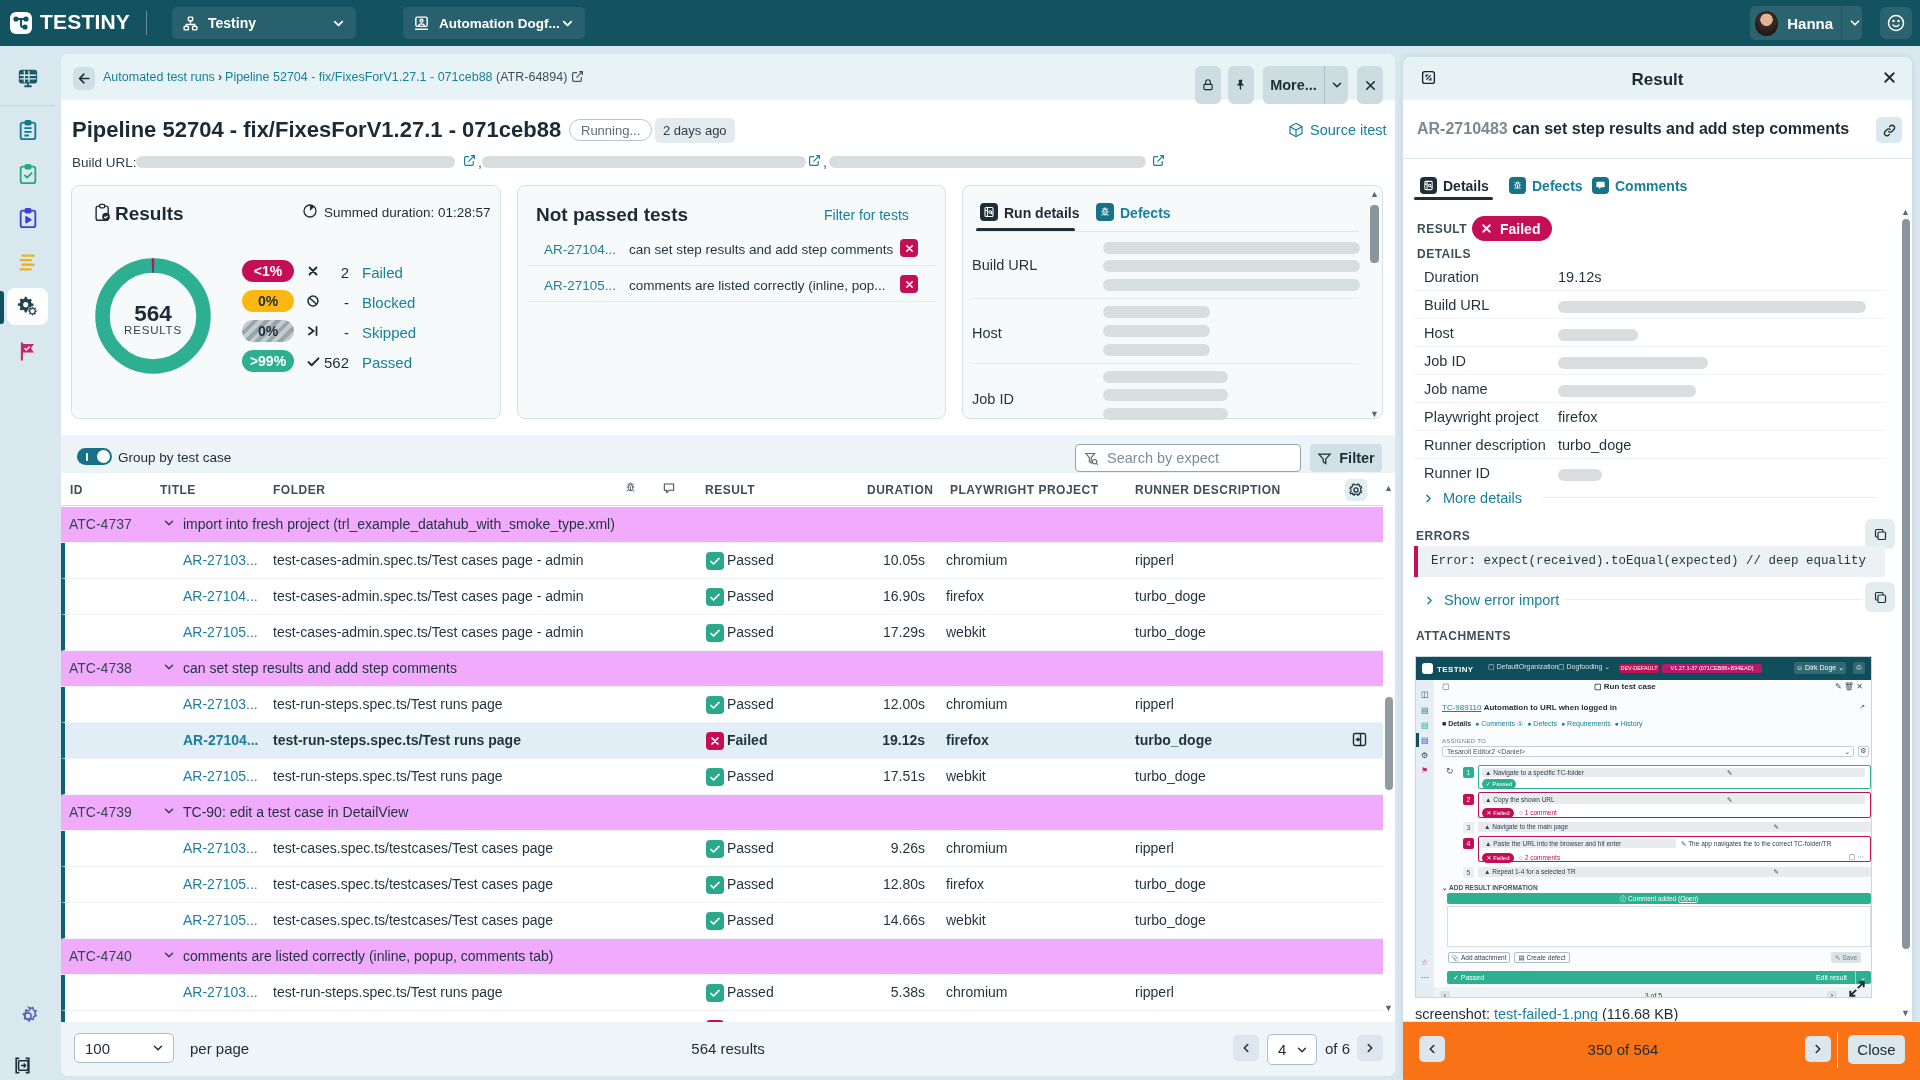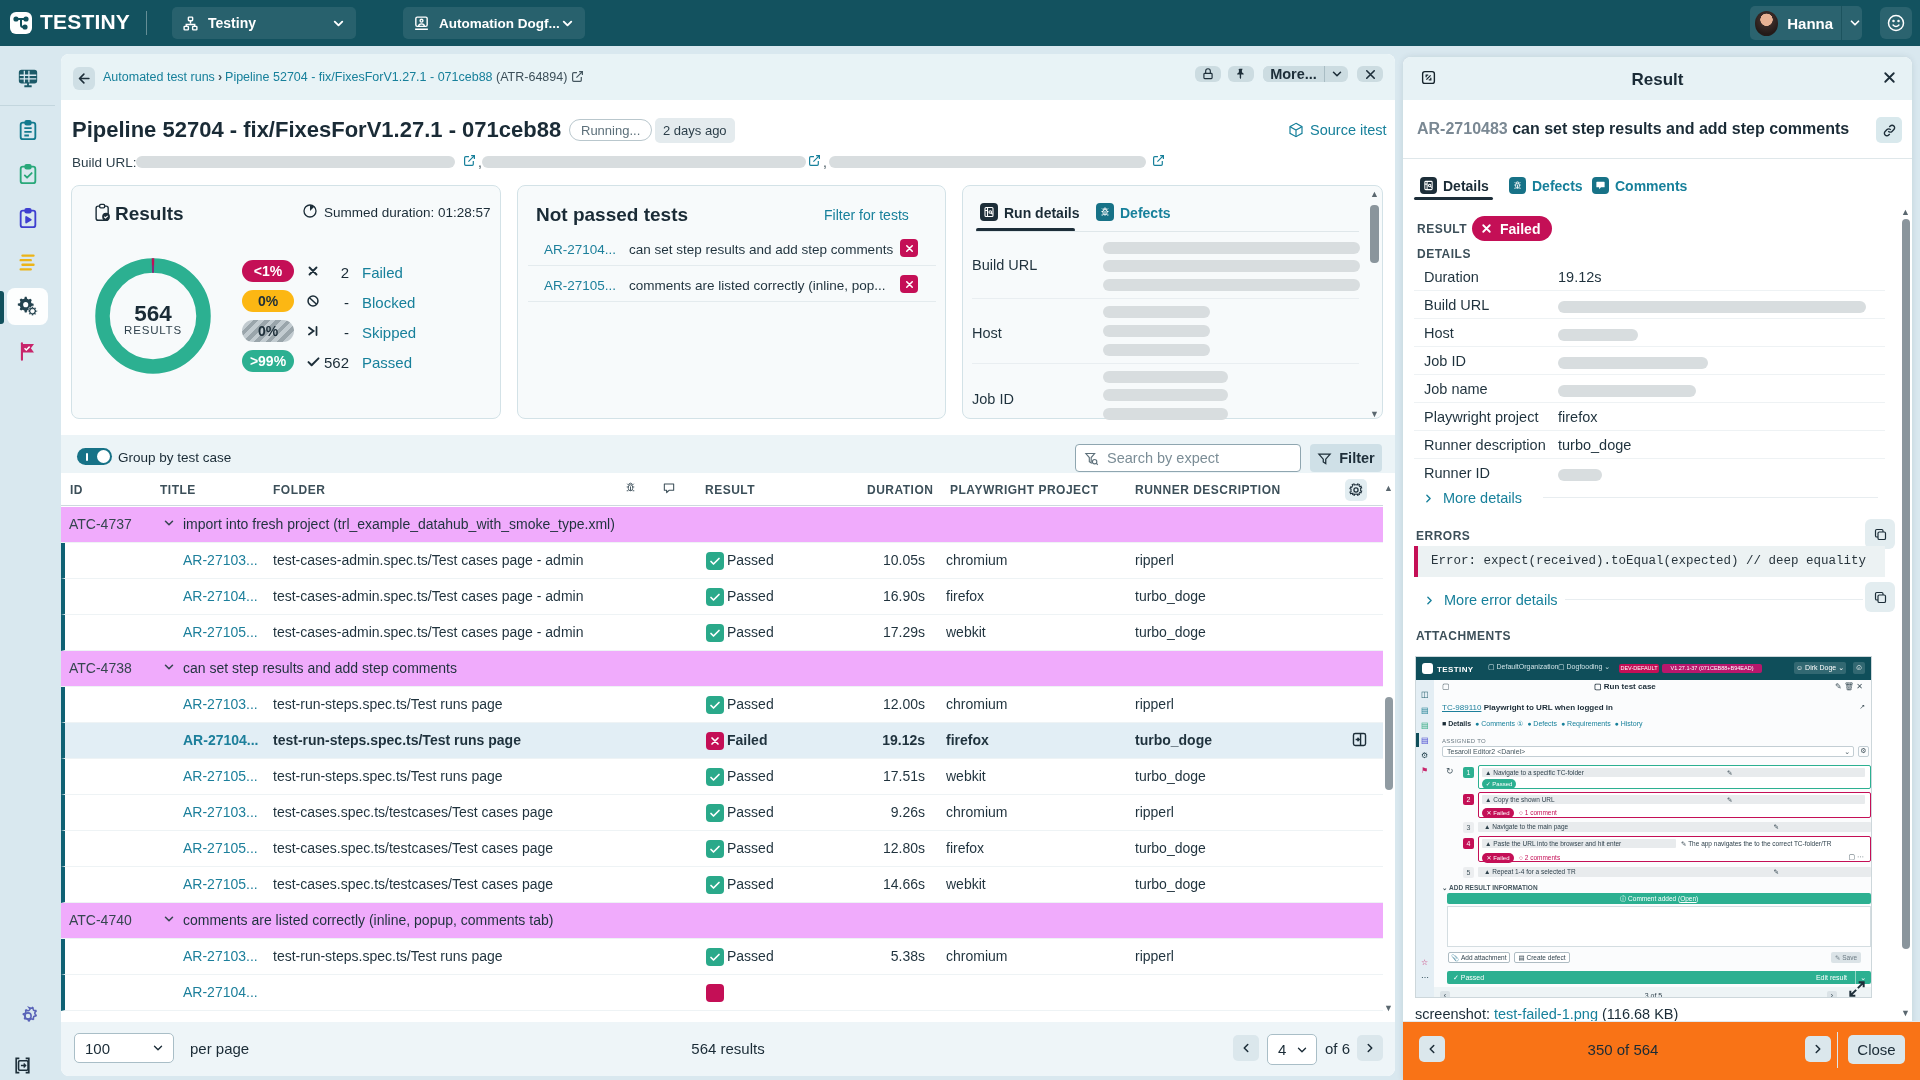--- a/index.html
+++ b/index.html
@@ -25,21 +25,21 @@
 #sactive { position:absolute; left:7px; top:242px; width:41px; height:37px; background:#fdfefe; border-radius:8px; }
 #sbar { position:absolute; left:0; top:245px; width:4px; height:33px; background:#11505c; border-radius:0 3px 3px 0; }
 #sdiv1 { position:absolute; left:0px; top:59px; width:55px; height:1px; background:#c3d6de; }
 
 #main { position:absolute; left:61px; top:54px; width:1334px; height:1022px; background:#fff; border-radius:8px 8px 8px 8px; overflow:hidden; }
 #crumbbar { position:absolute; left:0; top:0; width:1334px; height:46px; background:#e8f3f6; }
 #backbtn { position:absolute; left:12px; top:13px; width:22px; height:23px; background:#cfdfe5; border-radius:6px; display:flex; align-items:center; justify-content:center; }
 #crumbs { position:absolute; left:42px; top:16px; font-size:12.5px; white-space:nowrap; color:#17809b; }
 #crumbs .sep { color:#44565f; font-weight:bold; padding:0 3px; }
 #crumbs .atr { color:#3c4f59; }
-.hbtn { position:absolute; top:12px; height:16px; background:#ccdce1; border-radius:6px; display:flex; align-items:center; justify-content:center; color:#1d2e39; }
+.hbtn { position:absolute; top:12px; height:38px; background:#ccdce1; border-radius:6px; display:flex; align-items:center; justify-content:center; color:#1d2e39; }
 
 #title { position:absolute; left:11px; top:63px; font-size:22px; font-weight:bold; color:#1a2b36; }
 #runpill { position:absolute; left:508px; top:65px; height:22px; padding:0 11px; border:1px solid #b9c7cd; border-radius:12px; color:#5d707a; font-size:13px; line-height:21px; background:#fff; }
 #agochip { position:absolute; left:594px; top:64px; height:25px; padding:0 8px; background:#e4ebee; border-radius:5px; color:#2c3f4a; font-size:13px; line-height:25px; }
 #srcitest { position:absolute; left:1227px; top:68px; font-size:14.5px; color:#17809b; display:flex; align-items:center; gap:6px; }
 #buildrow { position:absolute; left:11px; top:101px; height:16px; font-size:13.5px; color:#2c3f4a; }
 .gbar { position:absolute; top:102px; height:12px; background:#d8dddf; border-radius:6px; }
 .extic { position:absolute; top:100px; }
 .comma { position:absolute; top:100px; color:#44565f; font-size:14px; }
 
@@ -545,20 +545,27 @@
         <span class="badge bpass" style="left:641px">
           <svg width="12" height="12" viewBox="0 0 24 24" fill="none" stroke="#fff" stroke-width="3.4" stroke-linecap="round" stroke-linejoin="round">
             <path d="M4 13l5 5L20 7"></path>
           </svg>
         </span>
         <span class="cell" style="left:662px">Passed</span>
         <span class="cell dur">17.51s</span>
         <span class="cell" style="left:881px">webkit</span>
         <span class="cell" style="left:1070px">turbo_doge</span>
       </div>
+    <div class="trow grow">
+        <span class="cell" style="left:8px;color:#35464f">ATC-4739</span>
+        <span class="cell" style="left:101px"><svg width="14" height="14" viewBox="0 0 24 24" fill="none" stroke="#35464f" stroke-width="2.6" stroke-linecap="round" stroke-linejoin="round">
+            <path d="M6 9l6 6 6-6"></path>
+          </svg></span>
+        <span class="cell" style="left:122px">TC-90: edit a test case in DetailView</span>
+      </div>
     <div class="trow crow">
         <span class="cell idlink" style="left:118px">AR-27103...</span>
         <span class="cell" style="left:208px">test-cases.spec.ts/testcases/Test cases page</span>
         <span class="badge bpass" style="left:641px">
           <svg width="12" height="12" viewBox="0 0 24 24" fill="none" stroke="#fff" stroke-width="3.4" stroke-linecap="round" stroke-linejoin="round">
             <path d="M4 13l5 5L20 7"></path>
           </svg>
         </span>
         <span class="cell" style="left:662px">Passed</span>
         <span class="cell dur">9.26s</span>
@@ -740,21 +747,21 @@
         <path d="M16 8V6a2 2 0 0 0-2-2H6a2 2 0 0 0-2 2v8a2 2 0 0 0 2 2h2"></path>
       </svg>
     </div>
   <div id="errblock">
       <div class="etext">Error: expect(received).toEqual(expected) // deep equality</div>
     </div>
   <div style="position:absolute;left:20px;top:535px;display:flex;align-items:center;gap:8px">
       <svg width="13" height="13" viewBox="0 0 24 24" fill="none" stroke="#17809b" stroke-width="2.6" stroke-linecap="round" stroke-linejoin="round">
         <path d="M9 6l6 6-6 6"></path>
       </svg>
-      <span class="tealink" style="font-size:14.5px">More error details</span>
+      <span class="tealink" style="font-size:14.5px">Show error import</span>
     </div>
   <div style="position:absolute;left:162px;top:542px;width:298px;height:1px;background:#e8edf0"></div>
   <div class="copybtn" style="left:462px;top:525px">
       <svg width="15" height="15" viewBox="0 0 24 24" fill="none" stroke="#1d2e39" stroke-width="1.9">
         <rect x="8" y="8" width="12" height="12" rx="2"></rect>
         <path d="M16 8V6a2 2 0 0 0-2-2H6a2 2 0 0 0-2 2v8a2 2 0 0 0 2 2h2"></path>
       </svg>
     </div>
   <div class="plabel" style="position:absolute;left:13px;top:572px">ATTACHMENTS</div>
   <div id="thumb">
@@ -776,21 +783,21 @@
       <div style="position:absolute;left:5px;top:56px;font-size:8px;color:#3f3fd0">▤</div>
       <div style="position:absolute;left:5px;top:71px;font-size:8px;color:#23424e">⚙</div>
       <div style="position:absolute;left:5px;top:86px;font-size:8px;color:#c8256b">⚑</div>
       <div style="position:absolute;left:5px;top:278px;font-size:8px;color:#c8256b">☆</div>
       <div style="position:absolute;left:5px;top:293px;font-size:8px;color:#23424e">⋯</div>
     </div>
     <div style="position:absolute;left:18px;top:23px;width:439px;height:319px;background:#fbfcfd">
       <div style="position:absolute;left:8px;top:2px;font-size:8px;color:#44565f">▢</div>
       <div style="position:absolute;left:160px;top:2px;font-size:8px;color:#1a2b36;font-weight:bold">▢ Run test case</div>
       <div style="position:absolute;right:10px;top:2px;font-size:8px;color:#44565f">✎ 🗑 ✕</div>
-      <div style="position:absolute;left:8px;top:23px;font-size:8px"><span style="color:#1c7f9b;text-decoration:underline">TC-989110</span> <span style="color:#1a2b36;font-weight:bold">Playwright to URL when logged in</span></div>
+      <div style="position:absolute;left:8px;top:23px;font-size:8px"><span style="color:#1c7f9b;text-decoration:underline">TC-989110</span> <span style="color:#1a2b36;font-weight:bold">Automation to URL when logged in</span></div>
       <div style="position:absolute;right:8px;top:23px;font-size:7px;color:#44565f">↗</div>
       <div style="position:absolute;left:8px;top:40px;font-size:7px;color:#17809b"><span style="color:#1a2b36;font-weight:bold">■ Details</span>&nbsp;&nbsp;● Comments ①&nbsp;&nbsp;● Defects&nbsp;&nbsp;● Requirements&nbsp;&nbsp;● History</div>
       <div style="position:absolute;left:8px;top:58px;font-size:6px;color:#6b7a83;letter-spacing:.3px">ASSIGNED TO</div>
       <div style="position:absolute;left:8px;top:66px;width:412px;height:11px;border:1px solid #c3ced4;border-radius:2px;background:#fff;font-size:7px;color:#44565f;line-height:10px;padding-left:4px">Tesaroll Editor2 &lt;Daniel&gt;<span style="float:right;margin-right:3px">⌄</span></div>
       <div style="position:absolute;left:424px;top:66px;width:11px;height:11px;border:1px solid #c3ced4;border-radius:2px;font-size:7px;text-align:center;color:#44565f">⚙</div>
       <div style="position:absolute;left:12px;top:86px;font-size:9px;color:#44565f">↻</div>
       <div style="position:absolute;left:29px;top:87px;width:11px;height:11px;background:#2cb091;border-radius:2px;color:#fff;font-size:7px;text-align:center;line-height:11px">1</div>
       <div style="position:absolute;left:44px;top:85px;width:393px;height:24px;border:1px solid #2cb091;border-radius:2px;background:#fff">
         <div style="position:absolute;left:3px;top:2px;width:383px;height:9px;background:#e8ebed;border-radius:1px;font-size:6.5px;color:#2c3f4a;line-height:9px;padding-left:3px">▲ Navigate to a specific TC-folder<span style="position:absolute;left:245px">✎</span></div>
                 <div style="position:absolute;left:3px;top:13px;width:34px;height:10px;background:#2cb091;border-radius:5px;color:#fff;font-size:6px;text-align:center;line-height:10px">✓ Passed</div>

